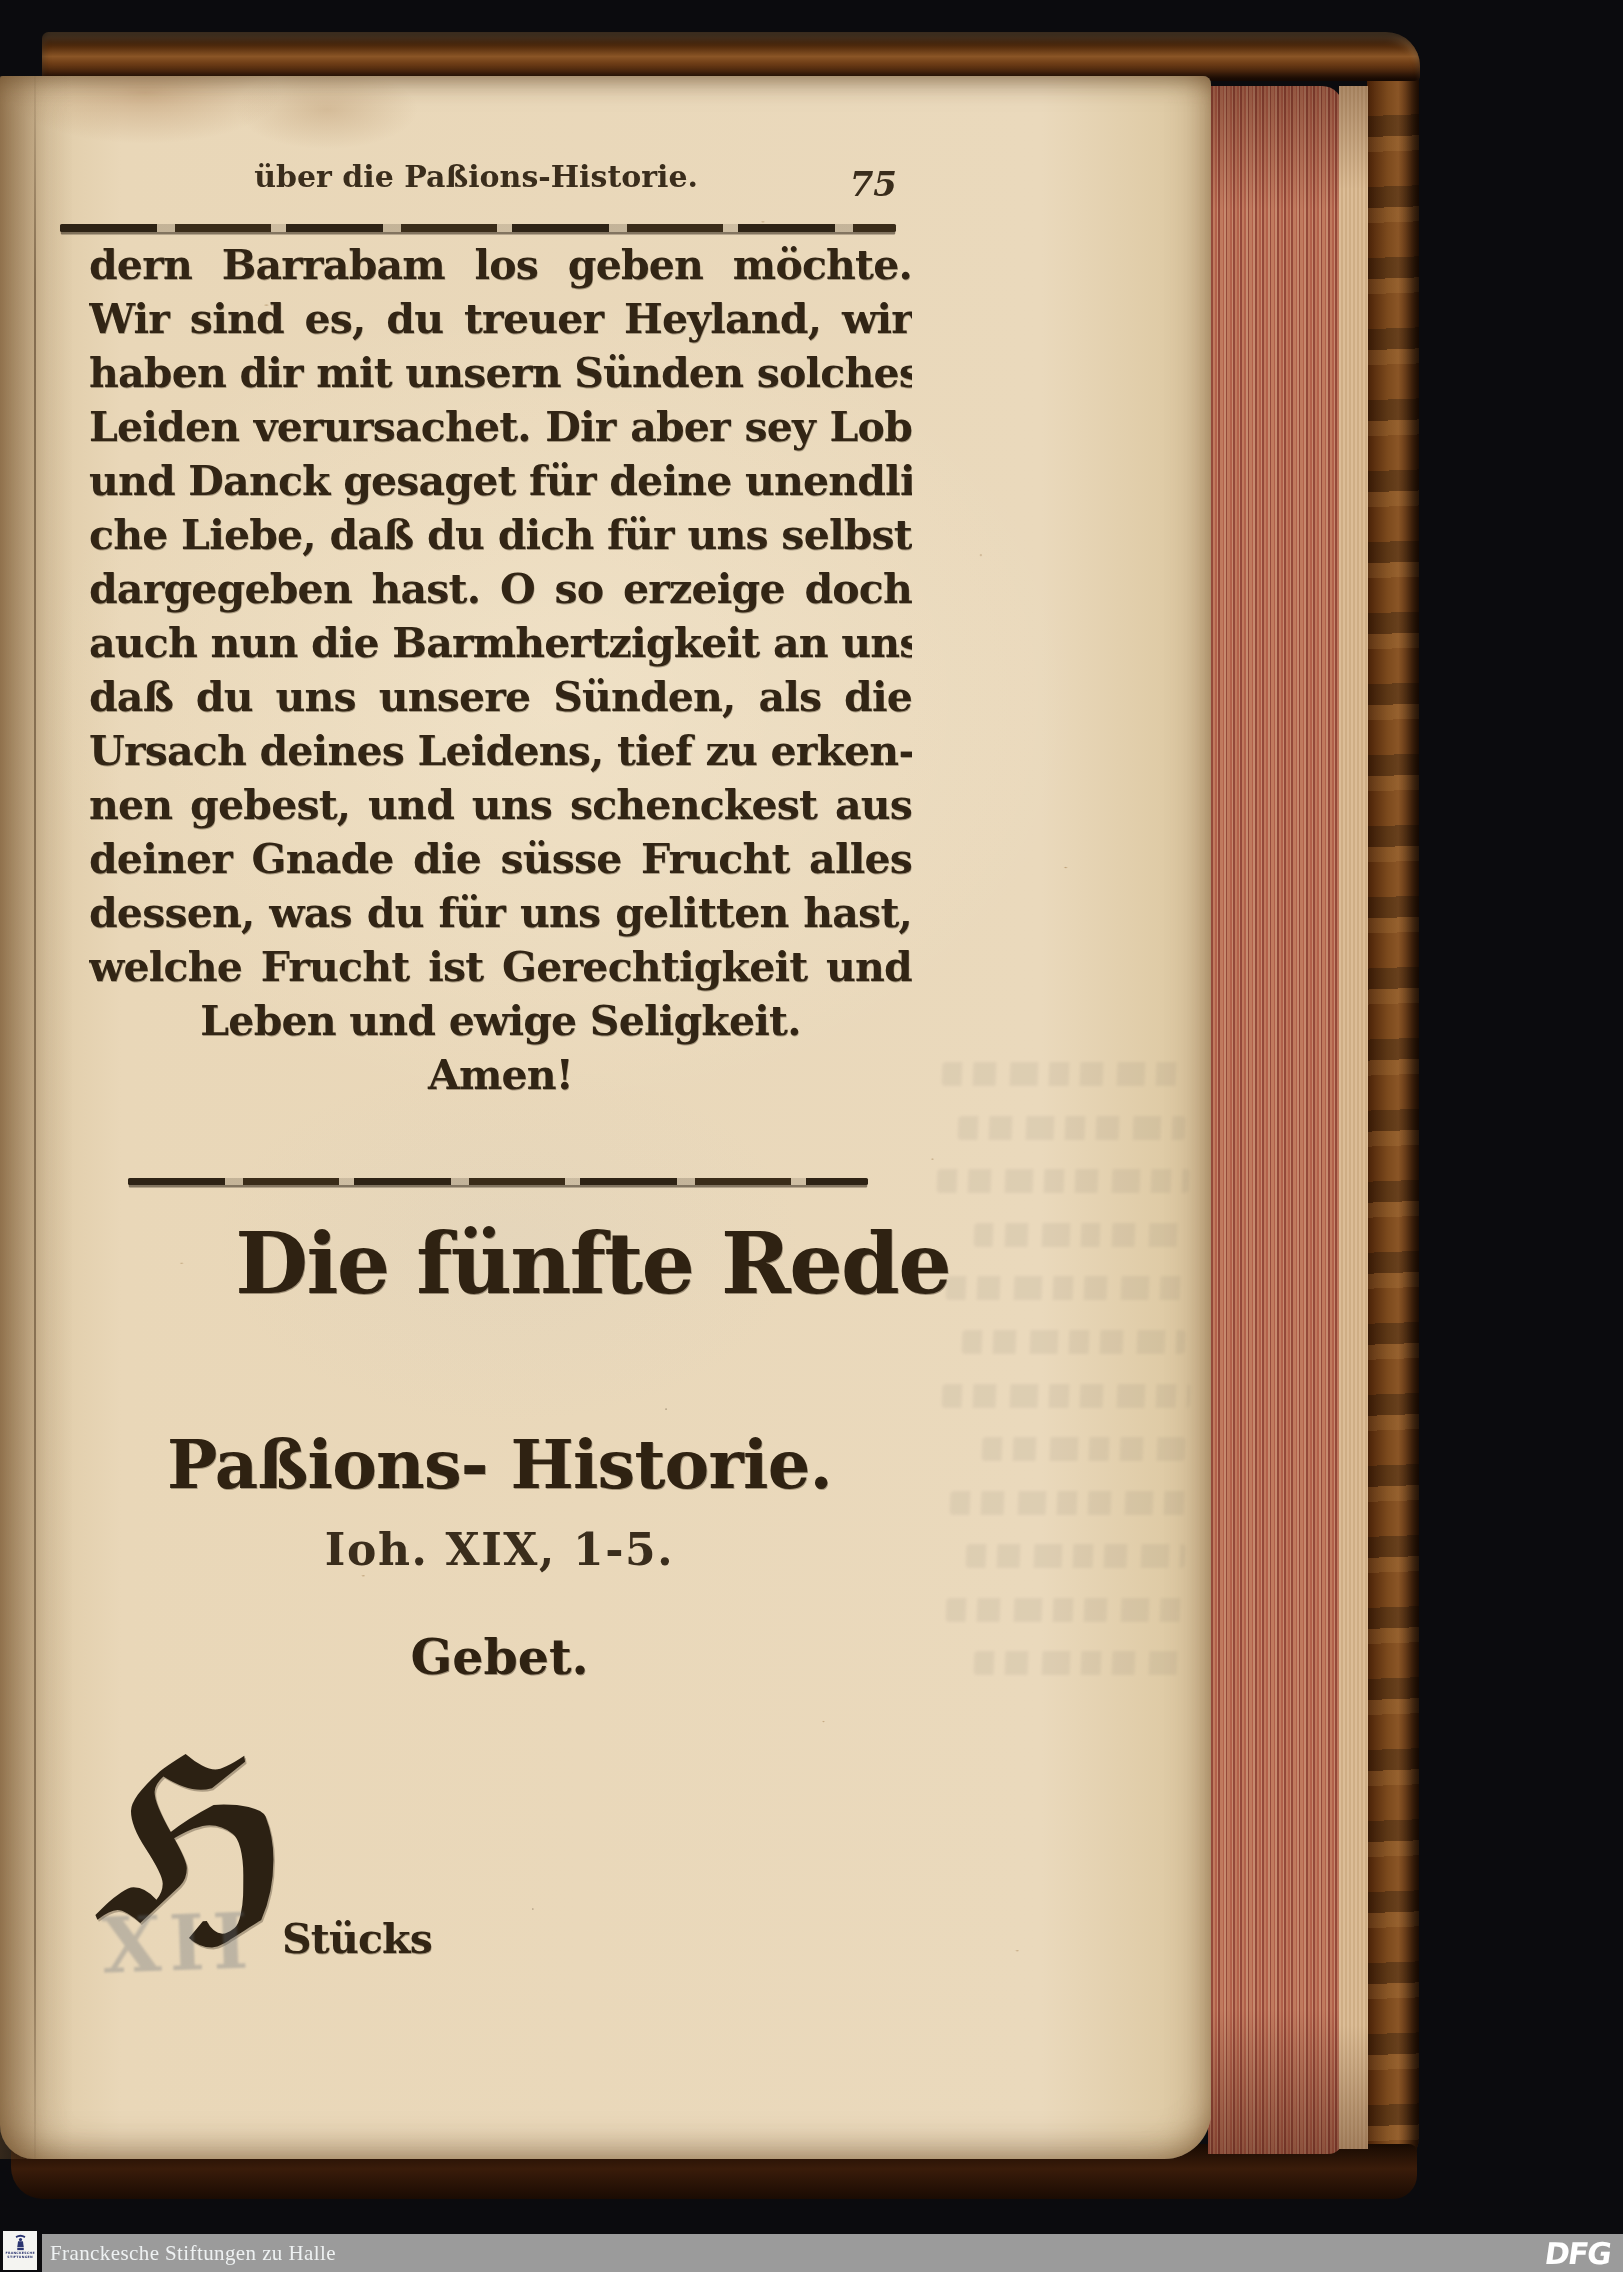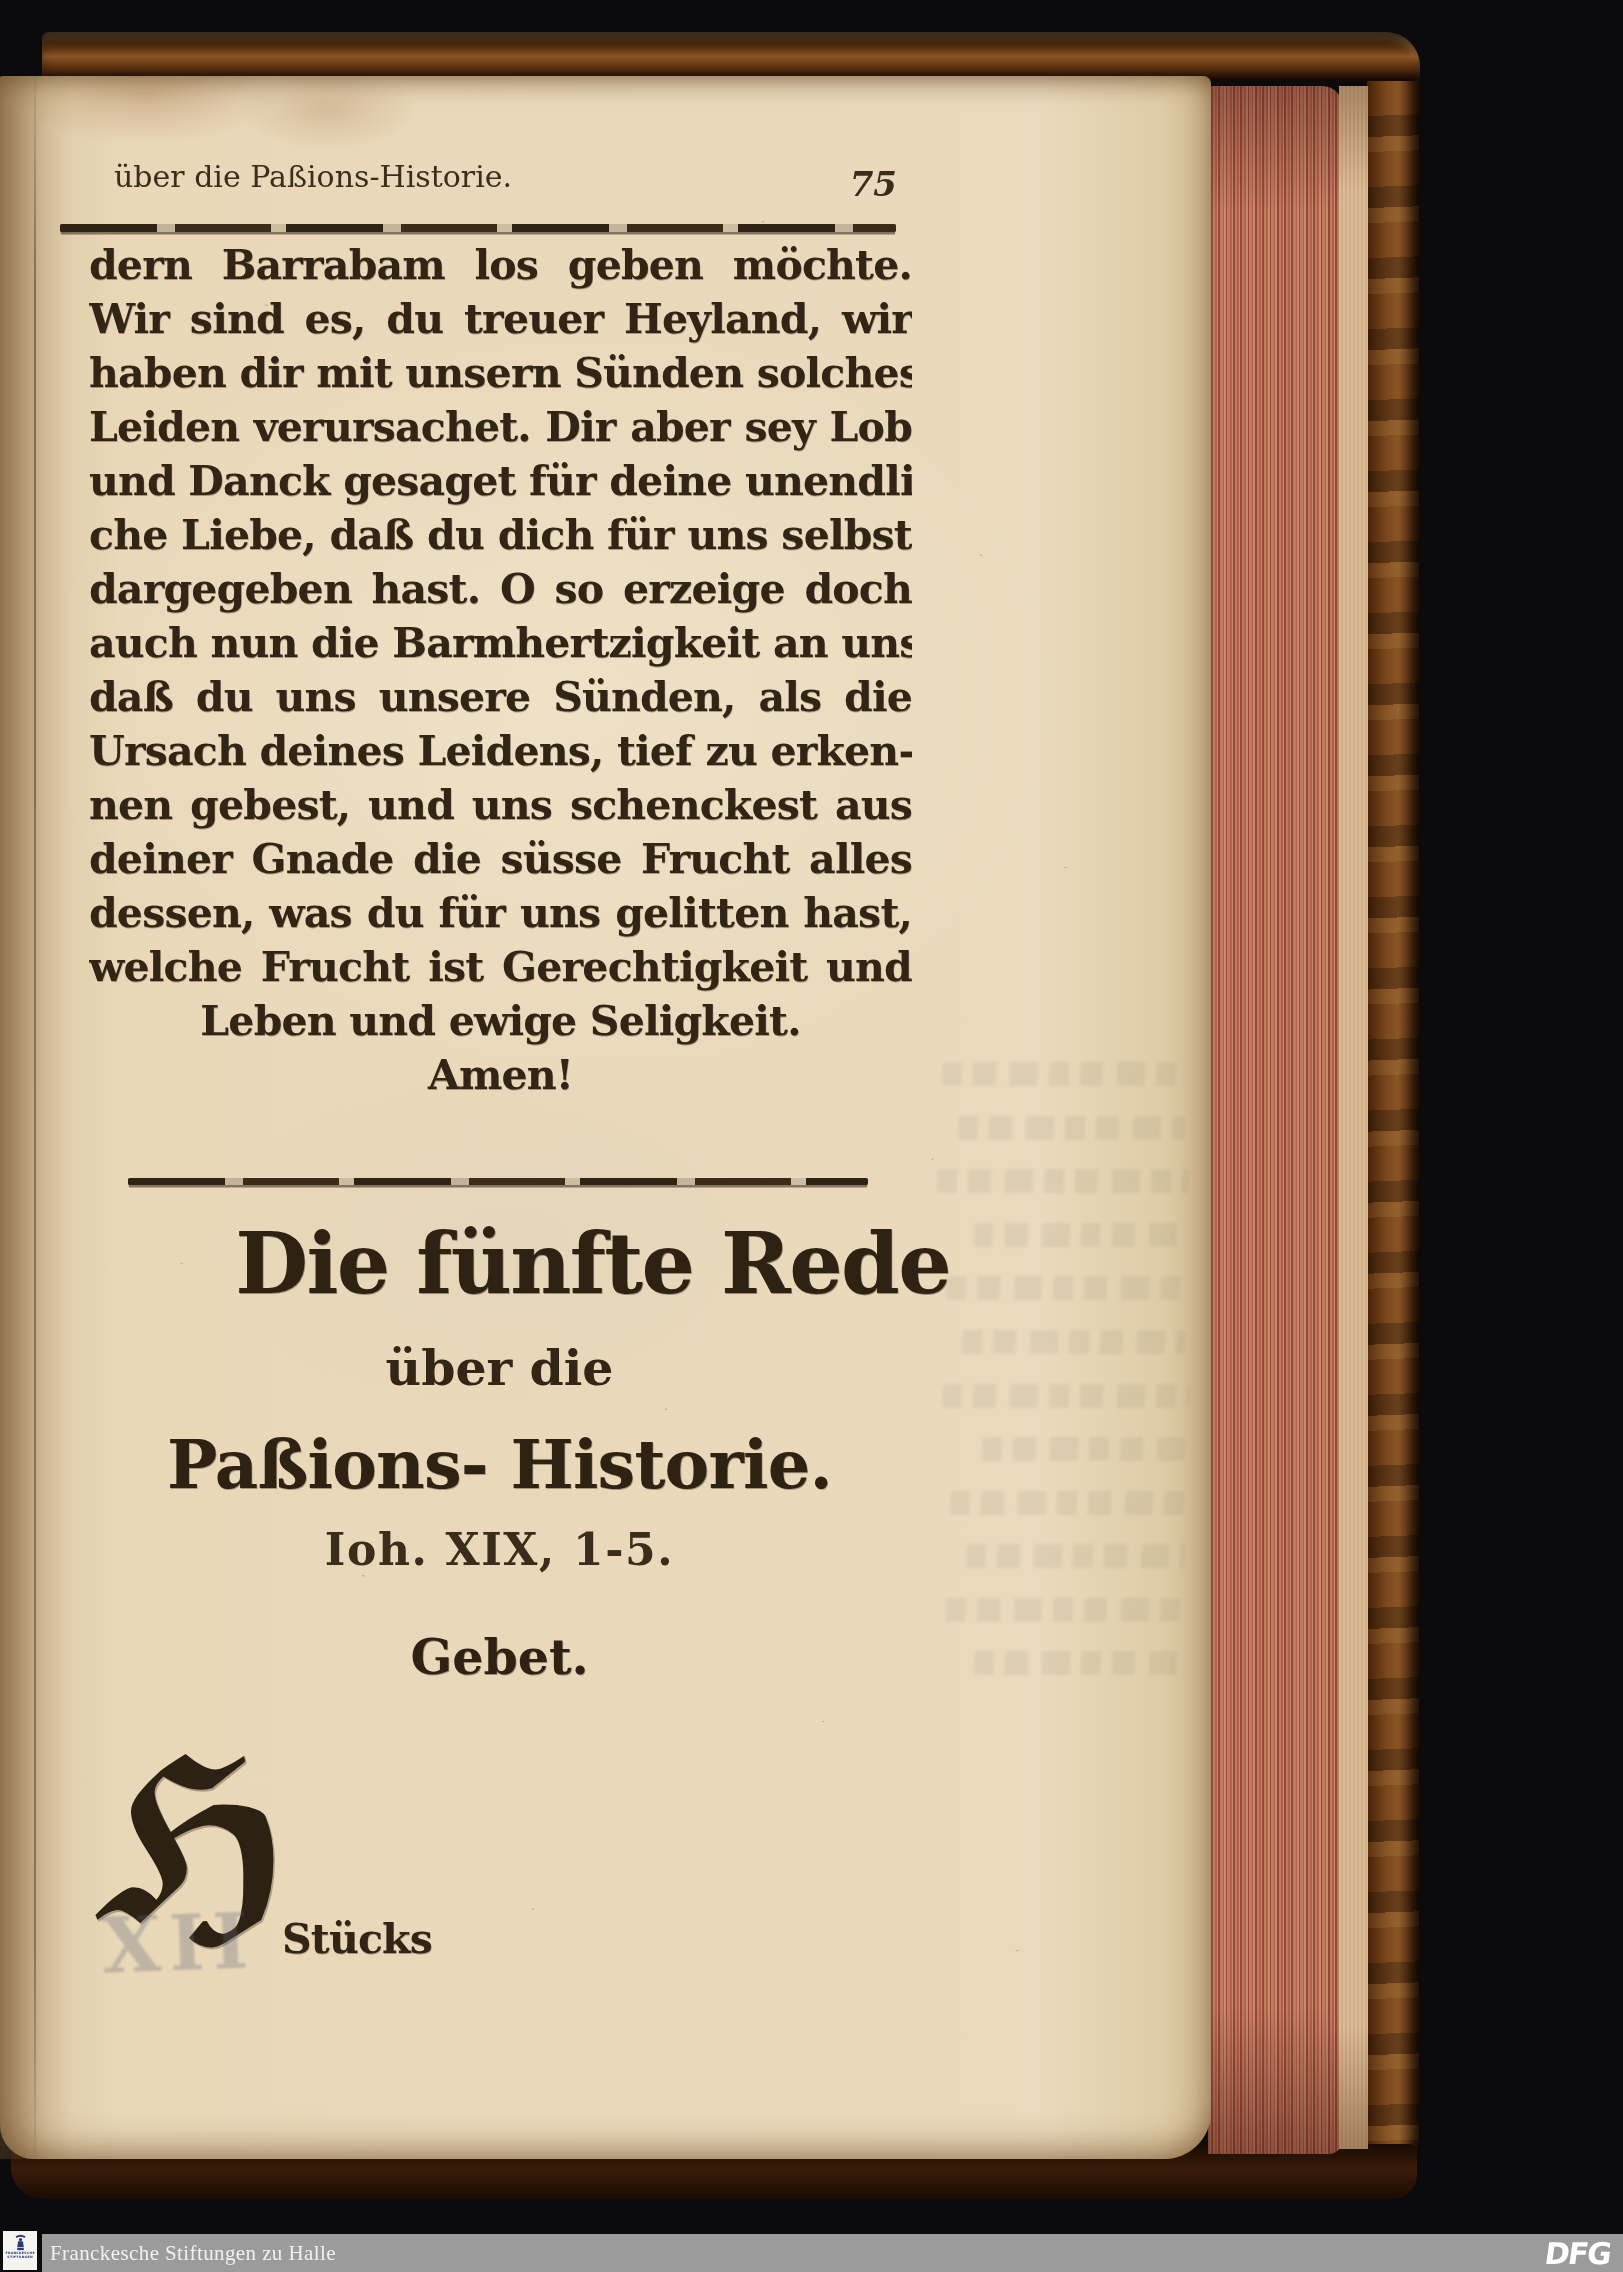--- a/index.html
+++ b/index.html
@@ -77,22 +77,22 @@
   }
   .gutter{
     position:absolute;left:0;top:0;width:73px;height:100%;pointer-events:none;
     background:linear-gradient(90deg,rgba(120,88,50,.38),rgba(120,88,50,.12) 55%,transparent);
   }
   .crease{
     position:absolute;left:34px;top:0;width:2.4px;height:100%;
     background:linear-gradient(180deg,rgba(70,48,25,.05),rgba(70,48,25,.5) 10%,rgba(70,48,25,.45) 90%,rgba(70,48,25,.05));
   }
   .running-title{
-    position:absolute;left:114px;top:83px;width:584px;text-align:left;
-    font-size:30px;font-weight:normal;color:#3a2d1c;letter-spacing:0;
+    position:absolute;left:114px;top:83px;width:584px;text-align:right;
+    font-size:30px;font-weight:bold;color:#3a2d1c;letter-spacing:0;
   }
   .page-number{
     position:absolute;left:832px;top:88px;width:65px;text-align:right;
     font-size:34px;font-weight:bold;color:#3a2d1c;font-style:italic;
   }
   .rule{
     position:absolute;height:8px;
     background:
       repeating-linear-gradient(90deg,#2e2315 0 97px,rgba(46,35,21,.2) 97px 115px,#3a2c19 115px 211px,rgba(46,35,21,.15) 211px 226px);
     box-shadow:0 3.2px 0 -0.8px rgba(46,35,21,.55);
@@ -218,21 +218,20 @@
       <div class="jline">deiner Gnade die süsse Frucht alles</div>
       <div class="jline">dessen, was du für uns gelitten hast,</div>
       <div class="jline">welche Frucht ist Gerechtigkeit und</div>
       <div class="cline">Leben und ewige Seligkeit.</div>
       <div class="cline">Amen!</div>
     </div>
 
     <div class="rule rule-mid"></div>
 
     <h1 class="h-title">Die fünfte Rede</h1>
-    <div class="h-sub1">über die</div>
     <div class="h-sub2">Paßions- Historie.</div>
     <div class="h-ref">Ioh. XIX, 1-5.</div>
     <div class="h-gebet">Gebet.</div>
 
     <div class="initial">ℌ</div>
     <div class="catchword">Stücks</div>
 
     <div class="bleed-xii">XII</div>
 
     <div class="ghost" style="left:942px;top:986px;width:243px"></div>

